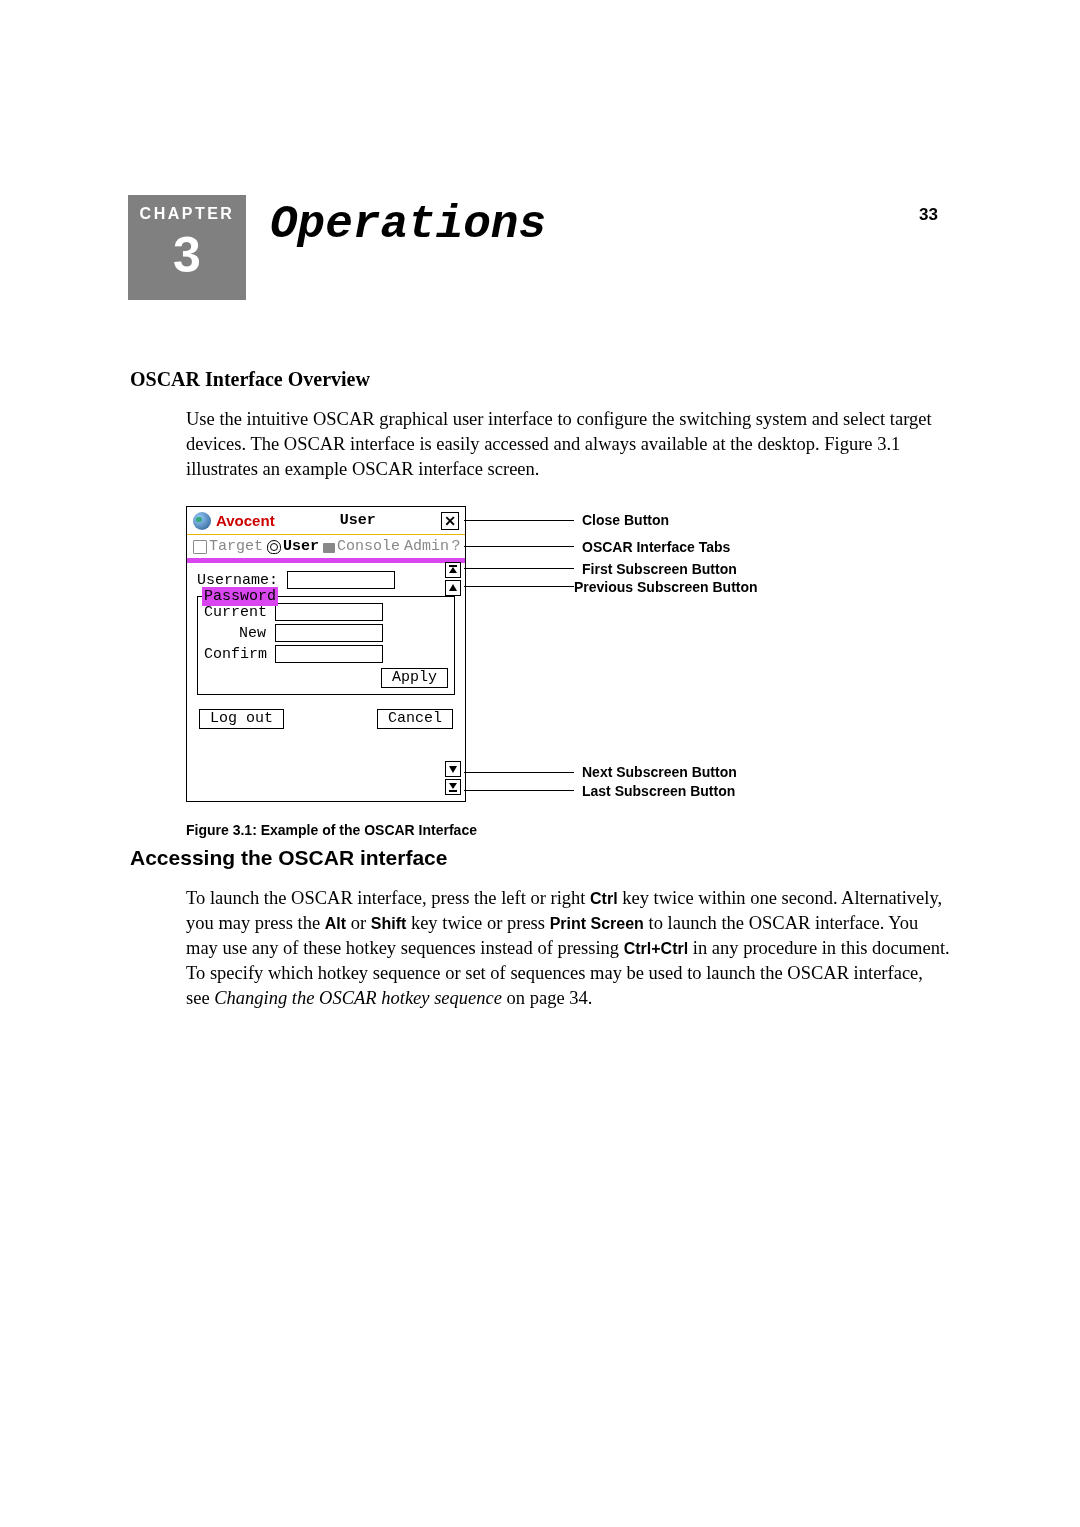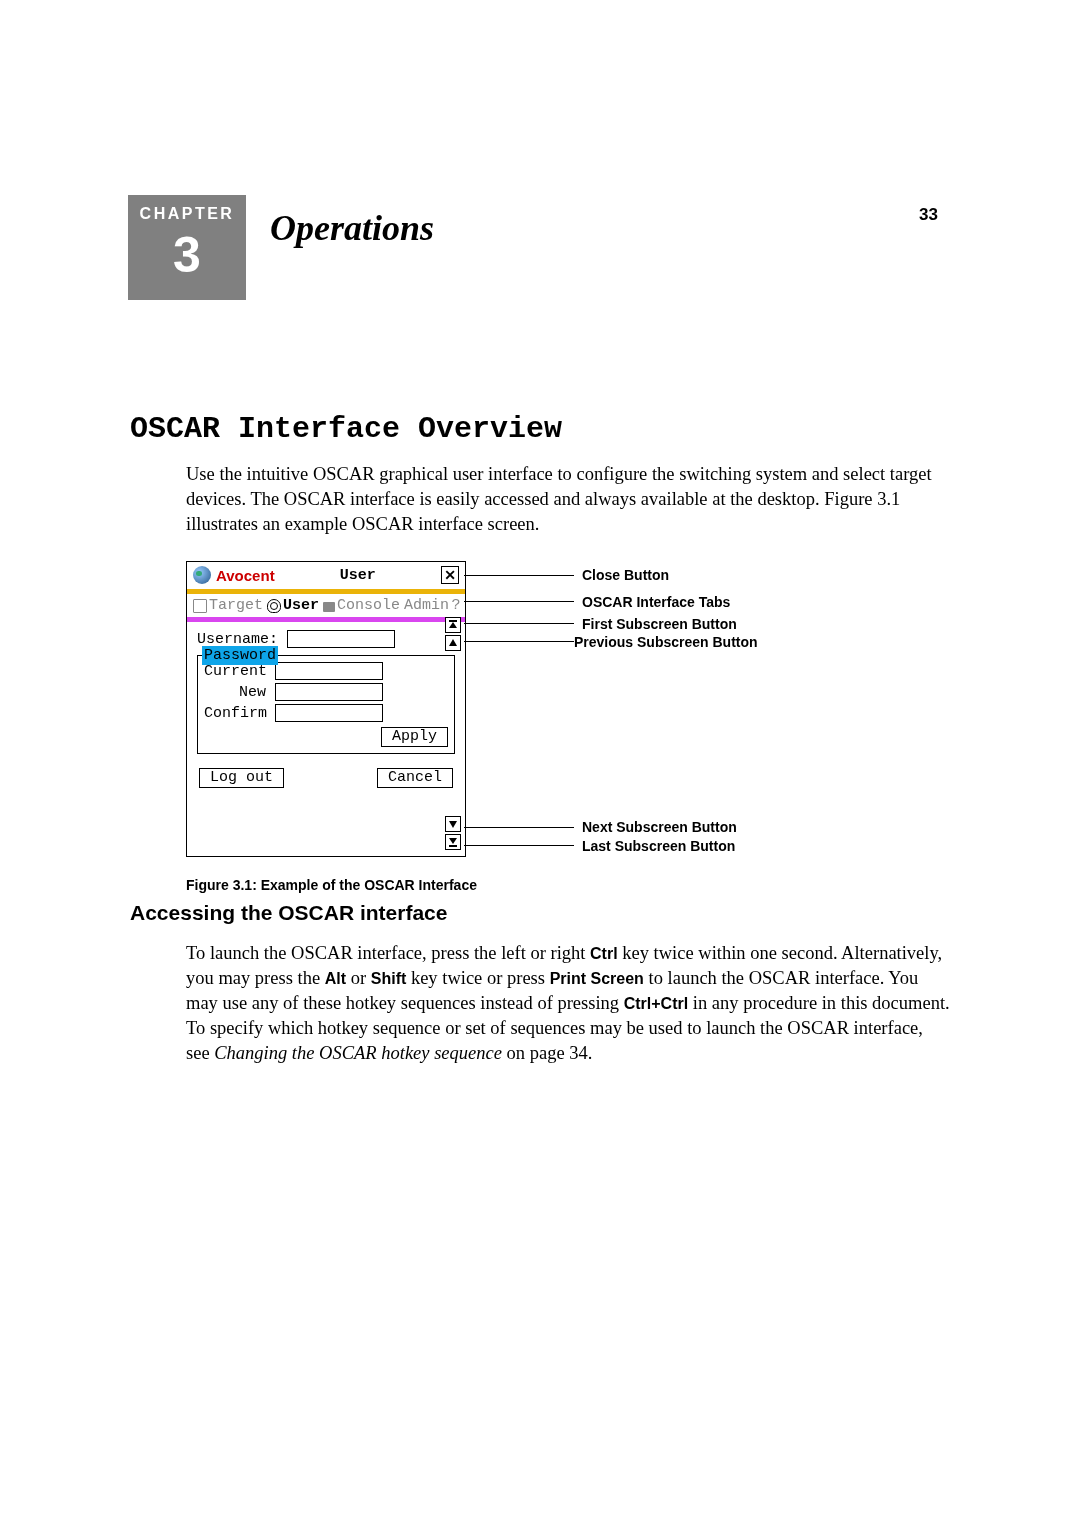--- a/index.html
+++ b/index.html
@@ -40,33 +40,33 @@
     padding-top: 10px;
   }
   .chapter-num {
     font-family: Arial, Helvetica, sans-serif;
     font-weight: bold;
     font-size: 50px;
     line-height: 64px;
   }
   .chapter-title {
     display: inline-block;
-    font-family: Liberation Serif, serif;
+    font-family: Liberation Mono, monospace;
     font-style: italic;
     font-weight: bold;
-    font-size: 36px;
+    font-size: 46px;
     margin-left: 20px;
     vertical-align: top;
-    margin-top: 12px;
+    margin-top: 4px;
   }
   .h2 {
-    font-family: Liberation Mono, monospace;
-    font-weight: bold;
-    font-size: 30px;
-    margin-top: 112px;
+    font-family: Liberation Serif, serif;
+    font-weight: bold;
+    font-size: 20px;
+    margin-top: 68px;
   }
   .h3 {
     font-family: Arial, Helvetica, sans-serif;
     font-weight: bold;
     font-size: 21px;
     margin-top: 8px;
     margin-left: 0;
   }
   .body-text {
     margin-left: 56px;
@@ -98,23 +98,23 @@
     width: 280px;
     height: 296px;
     border: 1px solid #000;
     background: #fff;
     font-family: "Courier New", monospace;
     font-size: 15px;
     line-height: 19px;
   }
   .oscar-title {
     display: flex;
-    align-items: flex-start;
+    align-items: center;
     padding: 4px 6px;
-    border-bottom: 5px solid #eab308;
+    border-bottom: 1px solid #eab308;
   }
   .brand {
     color: #c00;
     font-family: Arial, Helvetica, sans-serif;
     font-weight: bold;
     font-size: 15px;
   }
   .globe {
     display: inline-flex;
     width: 18px; height: 18px;
@@ -203,21 +203,21 @@
     border: 1px solid #000;
     border-radius: 0;
     margin-top: 6px;
     padding: 4px 6px 6px 6px;
     position: relative;
   }
   .group-legend {
     position: absolute;
     top: -10px;
     left: 4px;
-    background: #0ea5e9;
+    background: #d946ef;
     padding: 0 2px;
     font-family: "Courier New", monospace;
   }
   .btn {
     display:inline-block;
     border:1px solid #000;
     background:#fff;
     padding: 0 10px;
     font-family:"Courier New",monospace;
     height: 20px;

